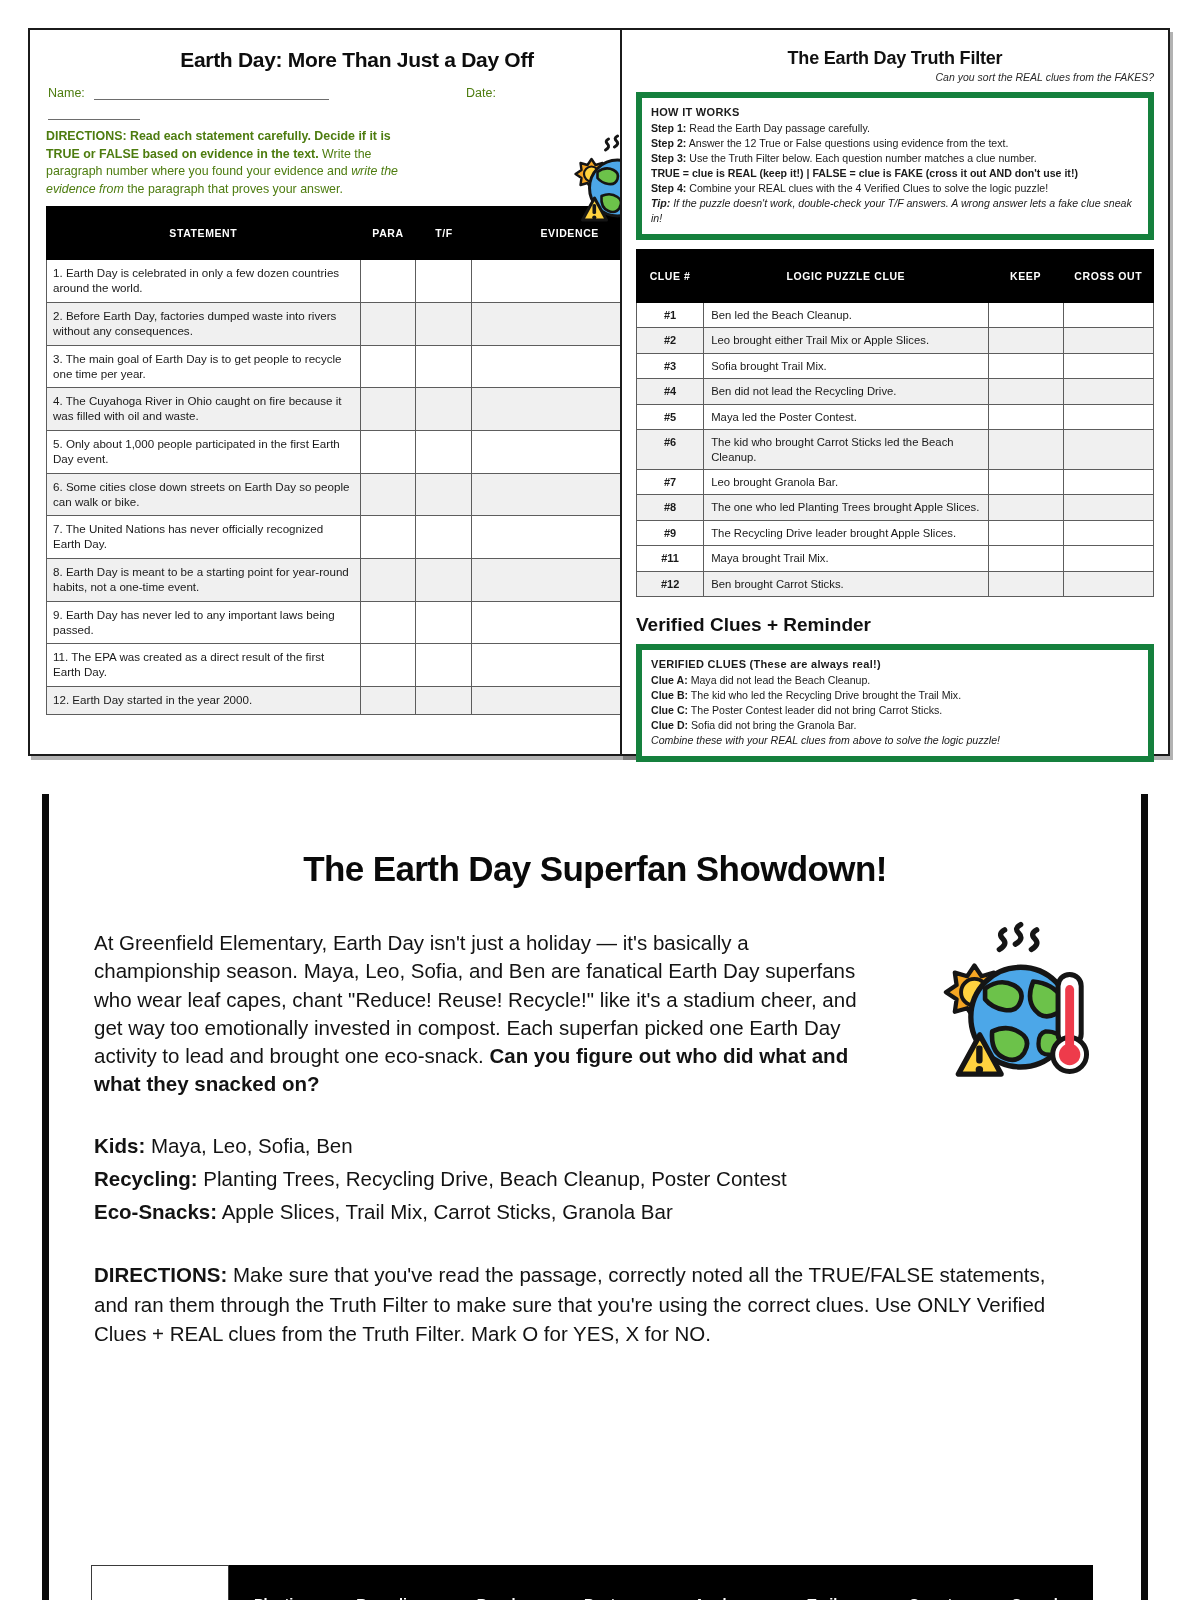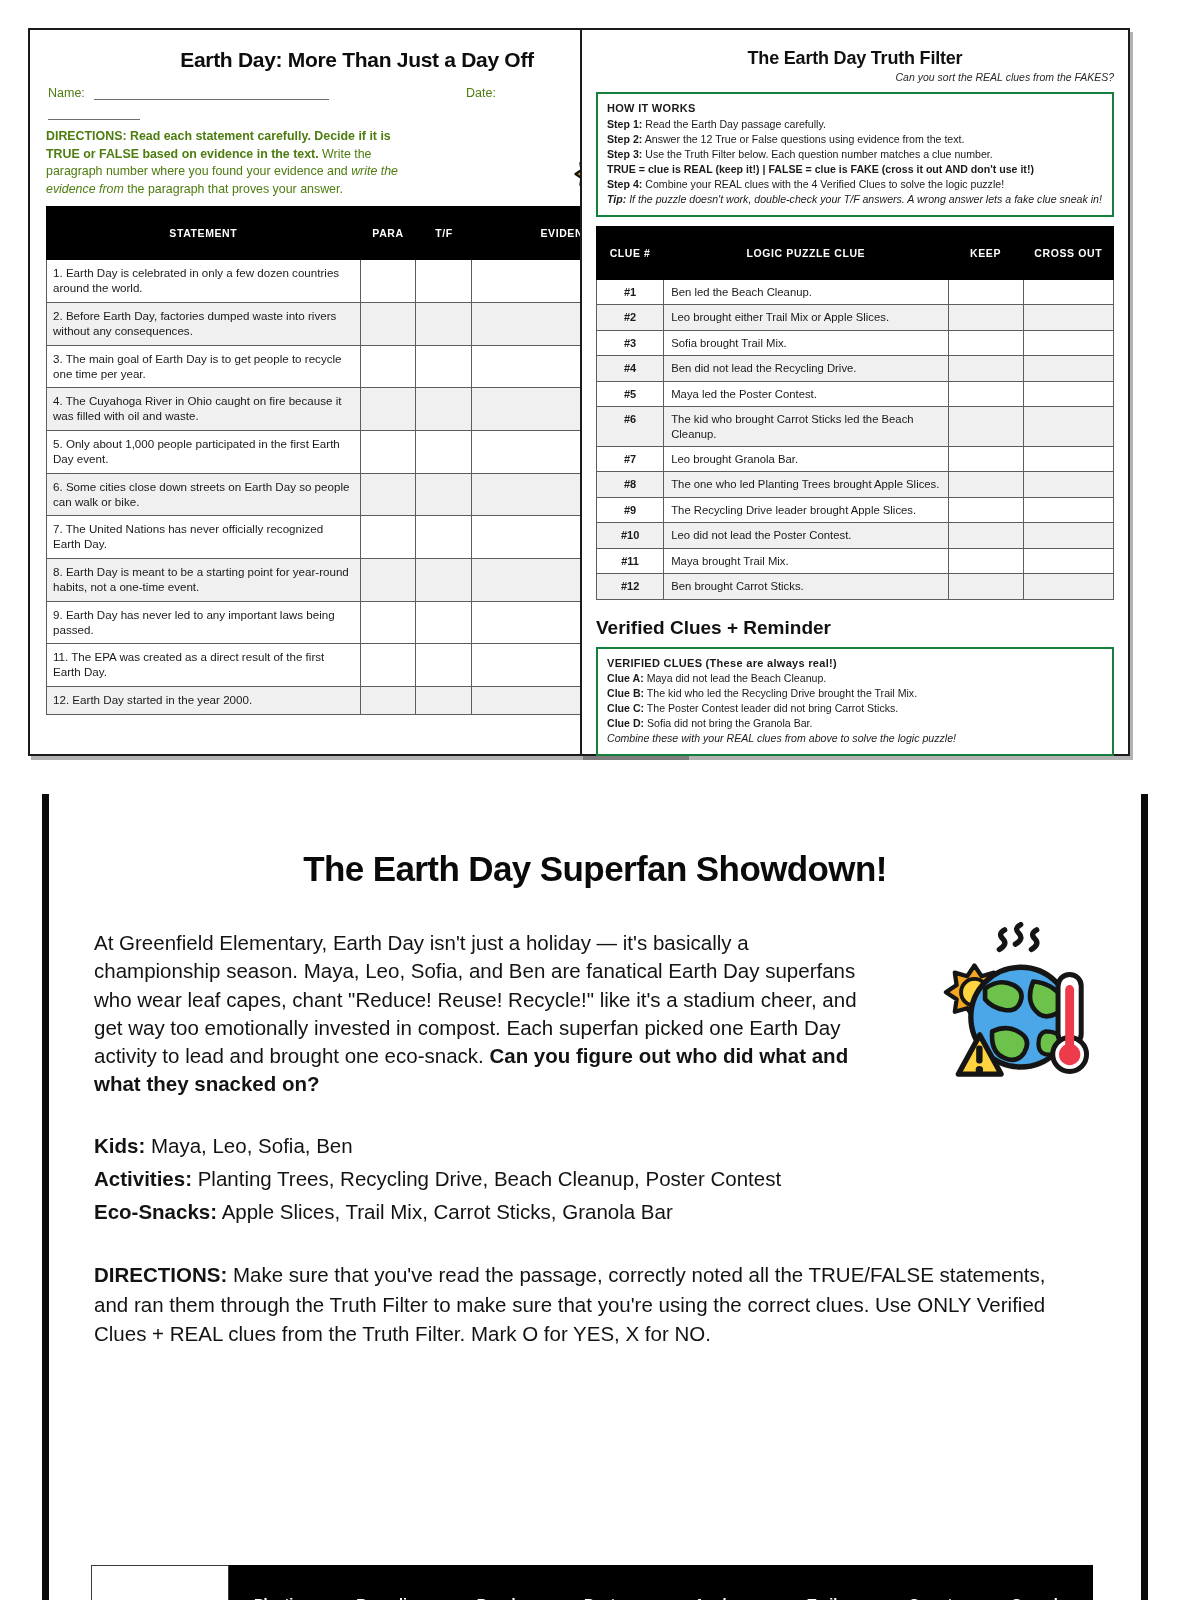--- a/index.html
+++ b/index.html
@@ -61,27 +61,27 @@
   }
   table.grid tr.alt td { background: #f0f0f0; }
 
   #tf-table { margin-top: 8px; }
   #tf-table col.c-stmt { width: 50.5%; }
   #tf-table col.c-para { width: 9%; }
   #tf-table col.c-tf   { width: 9%; }
   #tf-table col.c-ev   { width: 31.5%; }
 
   
-  #panel-truth { left: 580px; top: 28px; width: 550px; height: 728px; padding: 12px 14px 10px 14px; }
+  #panel-truth { left: 620px; top: 28px; width: 550px; height: 728px; padding: 12px 14px 10px 14px; }
 
   .tfTitle { text-align:center; font-weight:bold; font-size: 18px; margin: 6px 0 2px 0; letter-spacing:-0.2px;}
   .tfSub   { text-align:right; font-style: italic; font-size: 10.5px; color:#2a2a2a; margin-bottom: 9px; }
 
   .boxout {
-    border: 2px solid #15803d;
+    border: 6px solid #15803d;
     padding: 7px 9px 8px 9px;
     font-size: 10.6px;
     line-height: 1.42;
     color: #1a1a1a;
     background: #fff;
   }
   .boxout .hdr { font-weight: bold; letter-spacing: 0.3px; font-size: 11px; }
   .boxout b { font-weight: bold; }
   .boxout i { font-style: italic; }
   .boxout .strongline { font-weight: bold; }
@@ -352,26 +352,20 @@
           </tr>
           <tr class="alt">
             <td class="num">#8</td>
             <td>The one who led Planting Trees brought Apple Slices.</td>
             <td></td>
             <td></td>
           </tr>
           <tr class="">
             <td class="num">#9</td>
             <td>The Recycling Drive leader brought Apple Slices.</td>
-            <td></td>
-            <td></td>
-          </tr>
-          <tr class="alt">
-            <td class="num">#10</td>
-            <td>Leo did not lead the Poster Contest.</td>
             <td></td>
             <td></td>
           </tr>
           <tr class="">
             <td class="num">#11</td>
             <td>Maya brought Trail Mix.</td>
             <td></td>
             <td></td>
           </tr>
           <tr class="alt">
@@ -426,21 +420,21 @@
             <rect x="81" y="36" width="5" height="36" rx="2.5" fill="#ee3b4b"></rect>
             <circle cx="83.5" cy="75" r="6" fill="#ee3b4b"></circle>
           </g>
         </svg>
       </div>
 
       <div class="storyPara"><span>At Greenfield Elementary, Earth Day isn't just a holiday — it's basically a championship season. Maya, Leo, Sofia, and Ben are fanatical Earth Day superfans who wear leaf capes, chant "Reduce! Reuse! Recycle!" like it's a stadium cheer, and get way too emotionally invested in compost. Each superfan picked one Earth Day activity to lead and brought one eco-snack. </span><b>Can you figure out who did what and what they snacked on?</b></div>
 
       <div class="listBlock">
         <div><b>Kids:</b><span> Maya, Leo, Sofia, Ben</span></div>
-        <div><b>Activities:</b><span> Planting Trees, Recycling Drive, Beach Cleanup, Poster Contest</span></div>
+        <div><b>Recycling:</b><span> Planting Trees, Recycling Drive, Beach Cleanup, Poster Contest</span></div>
         <div><b>Eco-Snacks:</b><span> Apple Slices, Trail Mix, Carrot Sticks, Granola Bar</span></div>
       </div>
 
       <div class="dirBlock2"><b>DIRECTIONS:</b><span> Make sure that you've read the passage, correctly noted all the TRUE/FALSE statements, and ran them through the Truth Filter to make sure that you're using the correct clues. Use ONLY Verified Clues + REAL clues from the Truth Filter. Mark O for YES, X for NO.</span></div>
 
       <table id="logic-grid">
         <colgroup>
             <col class="c-rowhdr">
           </colgroup>
         <thead>

